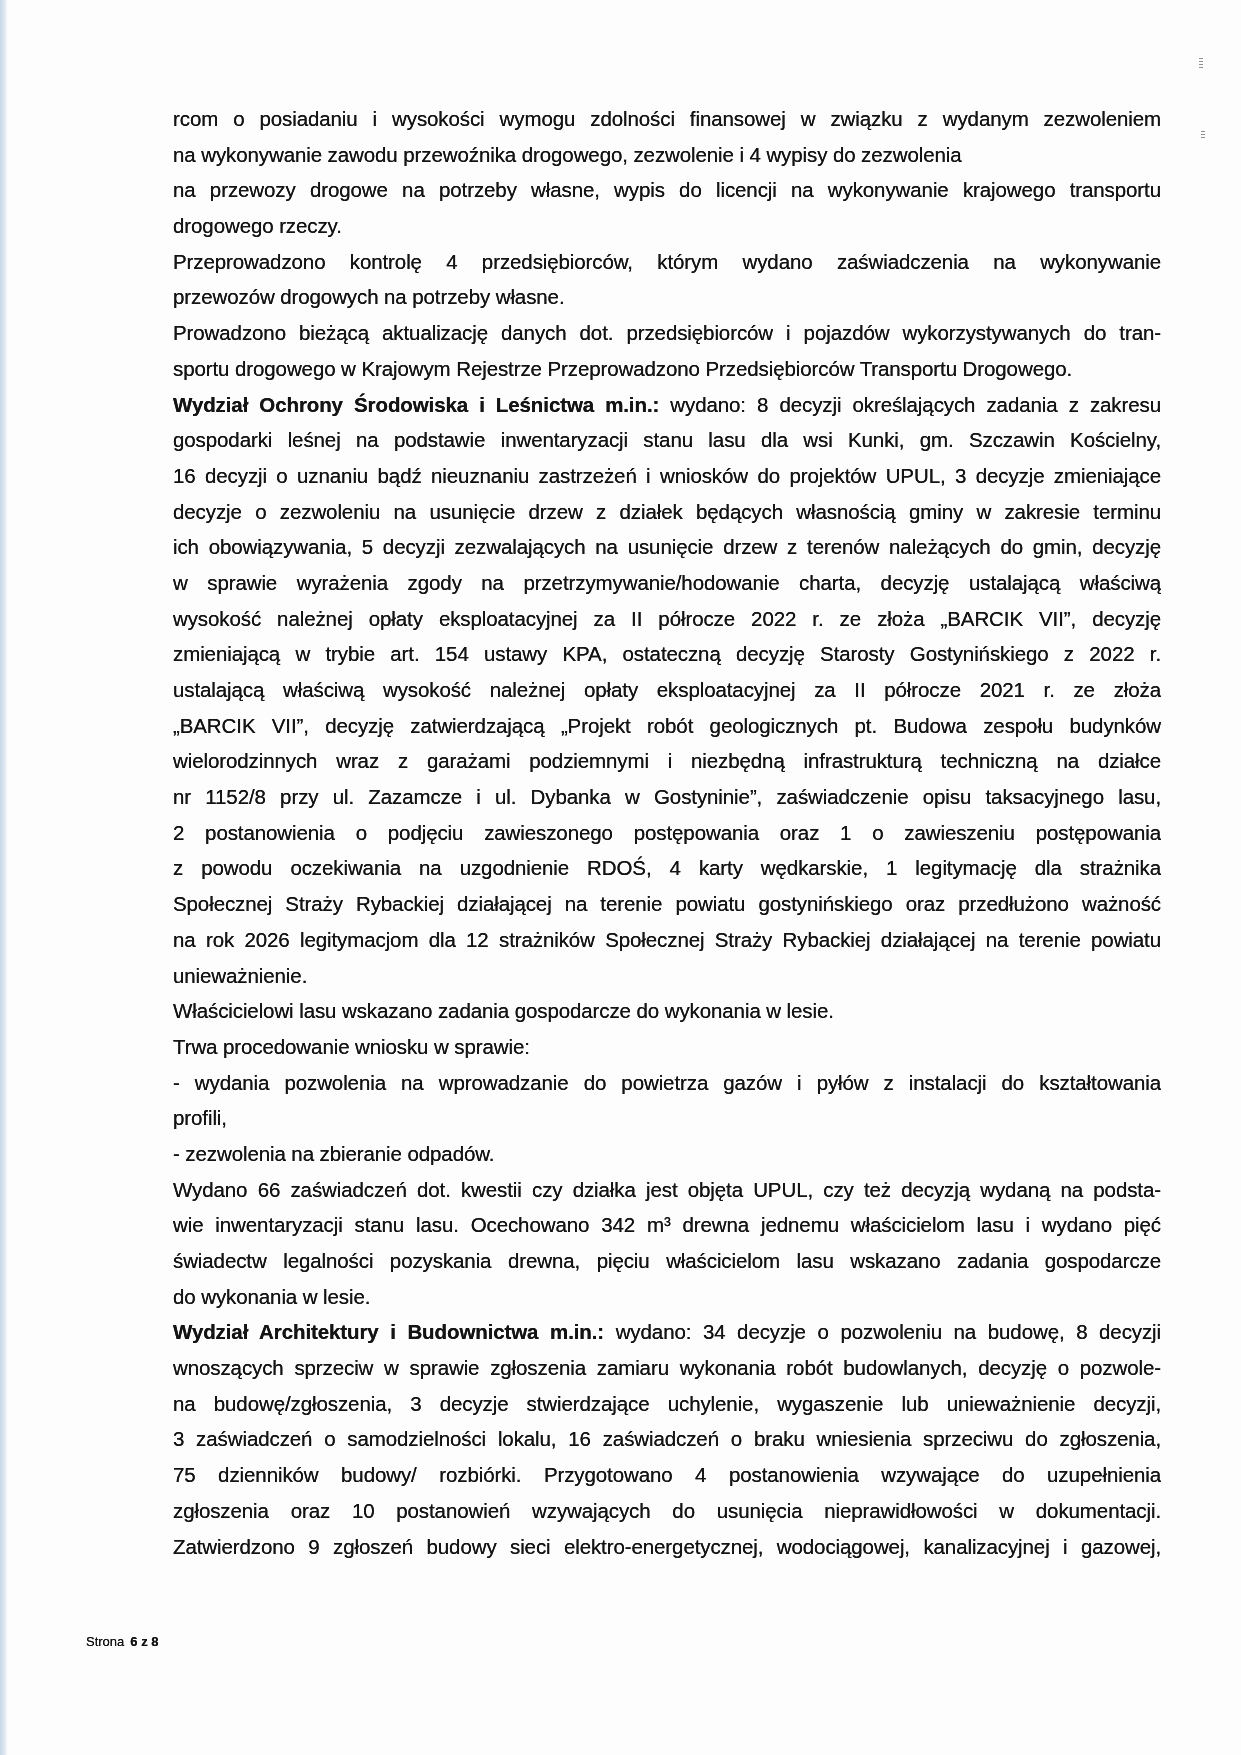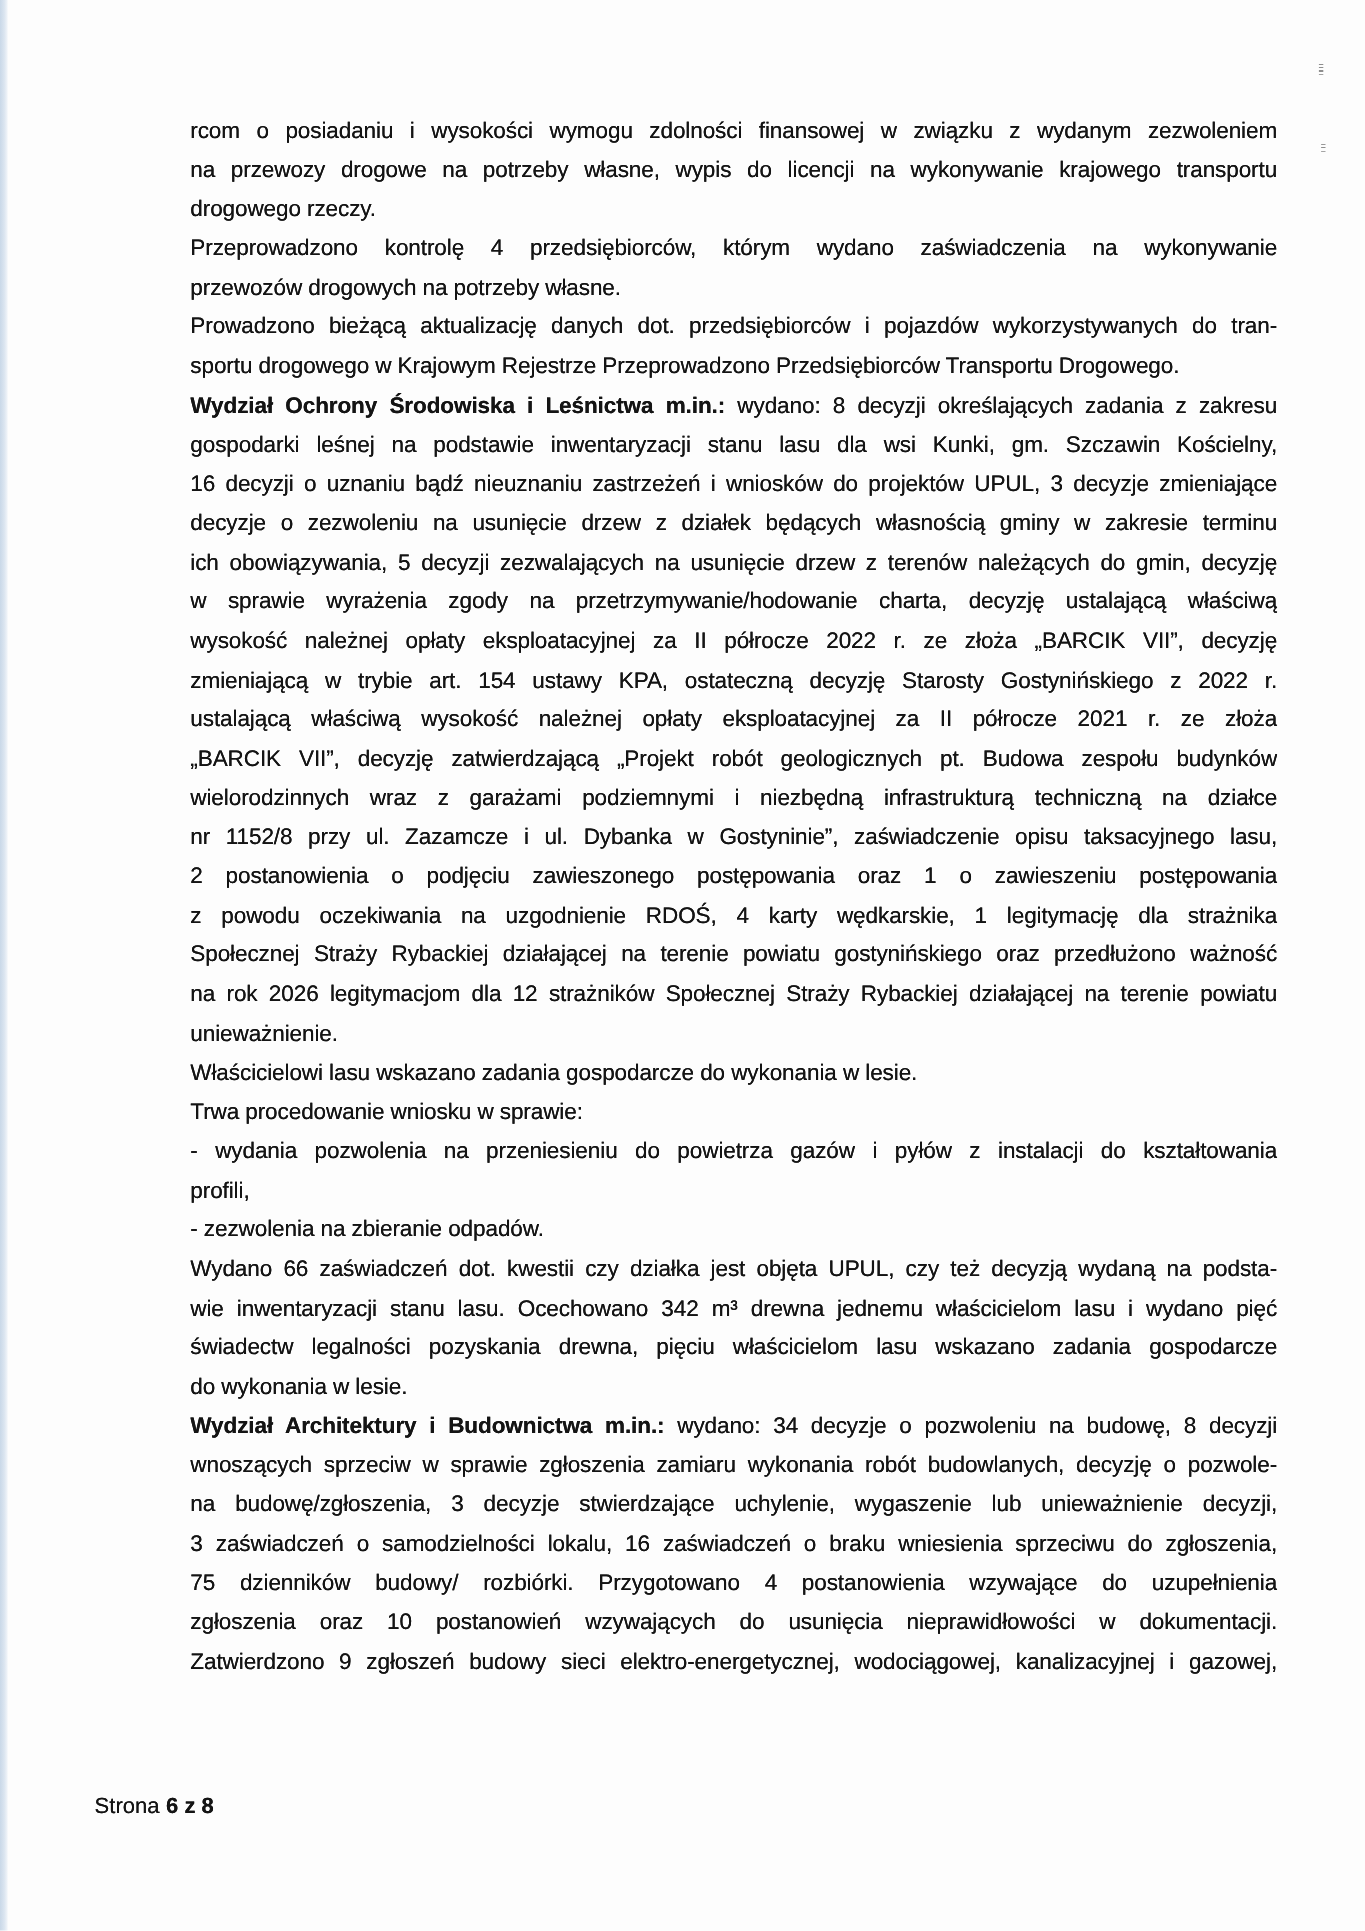--- a/index.html
+++ b/index.html
@@ -37,21 +37,21 @@
     margin-left: 40px;
   }
   .line.just {
     text-align: justify;
     text-align-last: justify;
   }
   .line b { font-weight: 700; }
   .footer {
     position: absolute;
     left: 86px; top: 1627px;
-    font-size: 20px;
+    font-size: 13px;
     line-height: 30px;
     text-shadow: 0 0 0.4px currentColor;
   }
   .footer b { font-weight: 700; margin-left: 6px; }
   .speck {
     position: absolute;
     width: 4px;
     background: repeating-linear-gradient(#8e8e8e 0 1px, transparent 1px 3px);
   }
   .speck.top { left: 1199px; top: 58px; height: 10px; }
@@ -60,20 +60,21 @@
 </head>
 <body>
 
 <div class="page">
   <div class="scan-edge"></div>
   <div class="speck top"></div>
   <div class="speck bottom"></div>
 
   <div class="content">
       <div class="line just"><span>rcom o posiadaniu i wysokości wymogu zdolności finansowej w związku z wydanym zezwoleniem</span></div>
+      <div class="line"><span>na wykonywanie zawodu przewoźnika drogowego, zezwolenie i 4 wypisy do zezwolenia</span></div>
       <div class="line just"><span>na przewozy drogowe na potrzeby własne, wypis do licencji na wykonywanie krajowego transportu</span></div>
       <div class="line"><span>drogowego rzeczy.</span></div>
       <div class="line just"><span>Przeprowadzono kontrolę 4 przedsiębiorców, którym wydano zaświadczenia na wykonywanie</span></div>
       <div class="line"><span>przewozów drogowych na potrzeby własne.</span></div>
       <div class="line just"><span>Prowadzono bieżącą aktualizację danych dot. przedsiębiorców i pojazdów wykorzystywanych do tran-</span></div>
       <div class="line"><span>sportu drogowego w Krajowym Rejestrze Przeprowadzono Przedsiębiorców Transportu Drogowego.</span></div>
       <div class="line just"><b>Wydział Ochrony Środowiska i Leśnictwa m.in.:</b><span> wydano: 8 decyzji określających zadania z zakresu</span></div>
       <div class="line just"><span>gospodarki leśnej na podstawie inwentaryzacji stanu lasu dla wsi Kunki, gm. Szczawin Kościelny,</span></div>
       <div class="line just"><span>16 decyzji o uznaniu bądź nieuznaniu zastrzeżeń i wniosków do projektów UPUL, 3 decyzje zmieniające</span></div>
       <div class="line just"><span>decyzje o zezwoleniu na usunięcie drzew z działek będących własnością gminy w zakresie terminu</span></div>
@@ -85,21 +86,21 @@
       <div class="line just"><span>„BARCIK VII”, decyzję zatwierdzającą „Projekt robót geologicznych pt. Budowa zespołu budynków</span></div>
       <div class="line just"><span>wielorodzinnych wraz z garażami podziemnymi i niezbędną infrastrukturą techniczną na działce</span></div>
       <div class="line just"><span>nr 1152/8 przy ul. Zazamcze i ul. Dybanka w Gostyninie”, zaświadczenie opisu taksacyjnego lasu,</span></div>
       <div class="line just"><span>2 postanowienia o podjęciu zawieszonego postępowania oraz 1 o zawieszeniu postępowania</span></div>
       <div class="line just"><span>z powodu oczekiwania na uzgodnienie RDOŚ, 4 karty wędkarskie, 1 legitymację dla strażnika</span></div>
       <div class="line just"><span>Społecznej Straży Rybackiej działającej na terenie powiatu gostynińskiego oraz przedłużono ważność</span></div>
       <div class="line just"><span>na rok 2026 legitymacjom dla 12 strażników Społecznej Straży Rybackiej działającej na terenie powiatu</span></div>
       <div class="line"><span>unieważnienie.</span></div>
       <div class="line"><span>Właścicielowi lasu wskazano zadania gospodarcze do wykonania w lesie.</span></div>
       <div class="line"><span>Trwa procedowanie wniosku w sprawie:</span></div>
-      <div class="line just"><span>- wydania pozwolenia na przeniesieniu do powietrza gazów i pyłów z instalacji do kształtowania</span></div>
+      <div class="line just"><span>- wydania pozwolenia na wprowadzanie do powietrza gazów i pyłów z instalacji do kształtowania</span></div>
       <div class="line"><span>profili,</span></div>
       <div class="line"><span>- zezwolenia na zbieranie odpadów.</span></div>
       <div class="line just"><span>Wydano 66 zaświadczeń dot. kwestii czy działka jest objęta UPUL, czy też decyzją wydaną na podsta-</span></div>
       <div class="line just"><span>wie inwentaryzacji stanu lasu. Ocechowano 342 m³ drewna jednemu właścicielom lasu i wydano pięć</span></div>
       <div class="line just"><span>świadectw legalności pozyskania drewna, pięciu właścicielom lasu wskazano zadania gospodarcze</span></div>
       <div class="line"><span>do wykonania w lesie.</span></div>
       <div class="line just"><b>Wydział Architektury i Budownictwa m.in.:</b><span> wydano: 34 decyzje o pozwoleniu na budowę, 8 decyzji</span></div>
       <div class="line just"><span>wnoszących sprzeciw w sprawie zgłoszenia zamiaru wykonania robót budowlanych, decyzję o pozwole-</span></div>
       <div class="line just"><span>na budowę/zgłoszenia, 3 decyzje stwierdzające uchylenie, wygaszenie lub unieważnienie decyzji,</span></div>
       <div class="line just"><span>3 zaświadczeń o samodzielności lokalu, 16 zaświadczeń o braku wniesienia sprzeciwu do zgłoszenia,</span></div>

